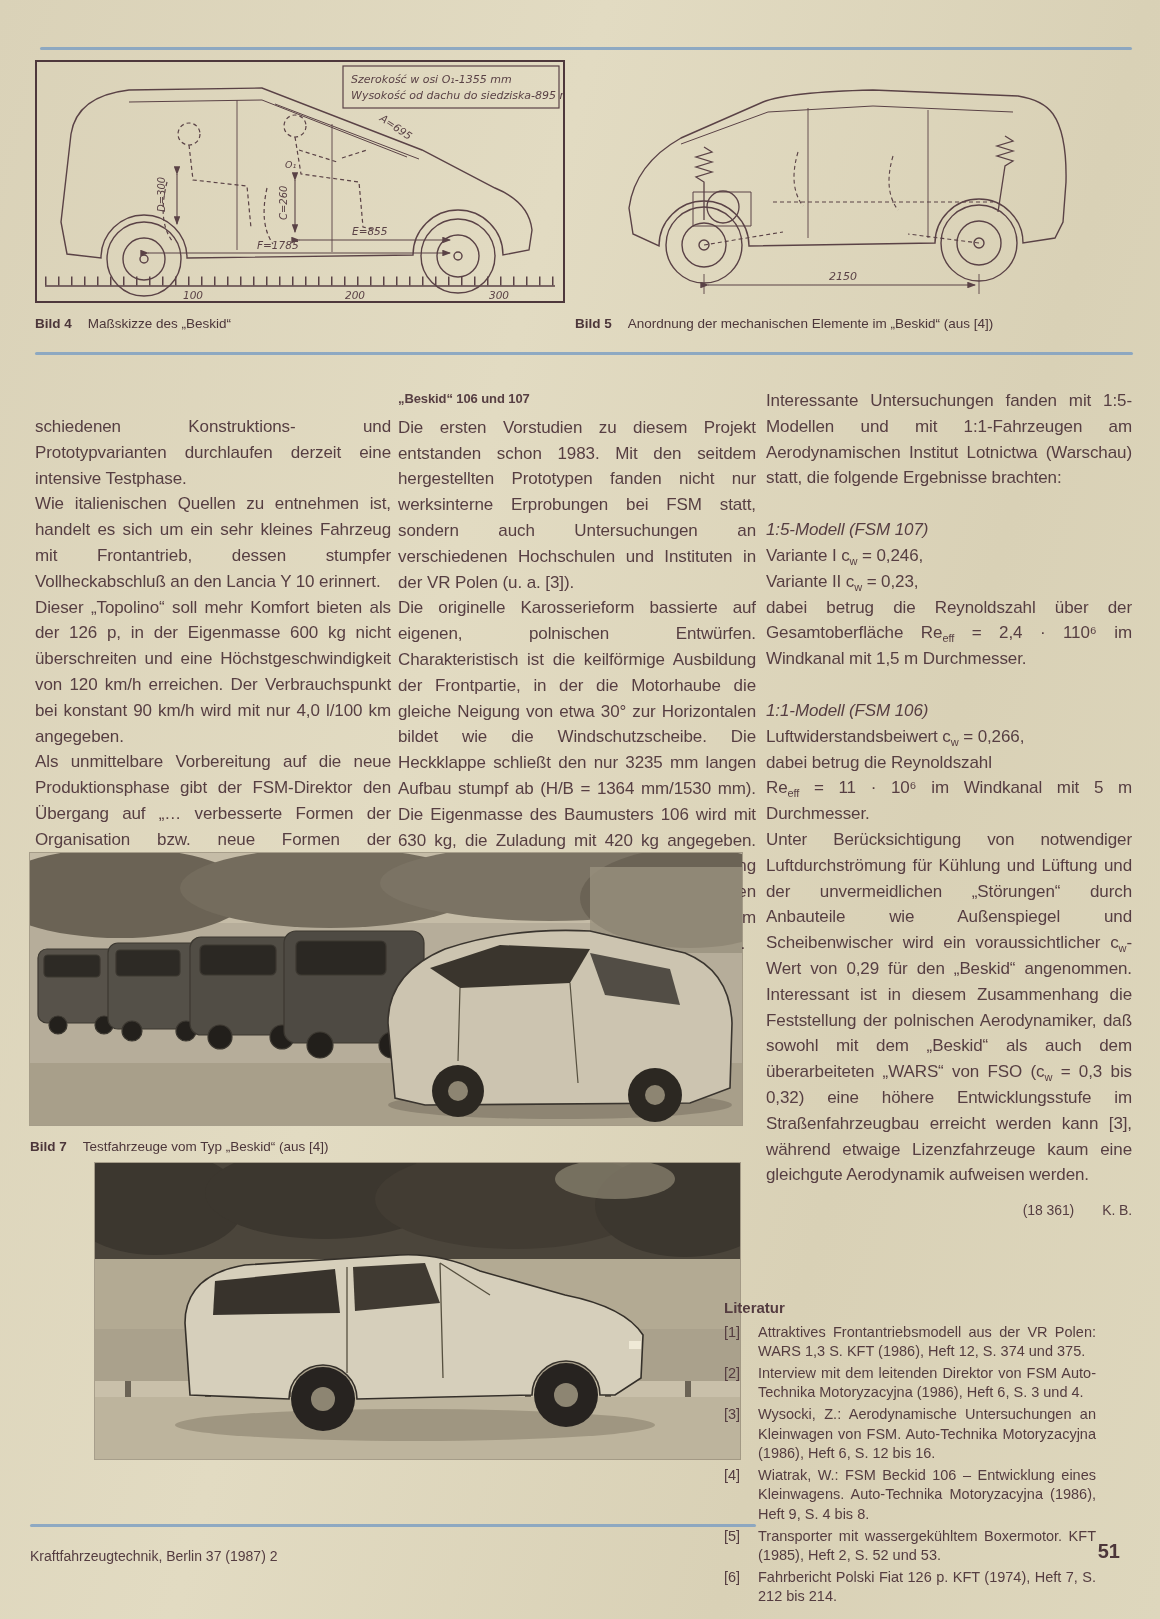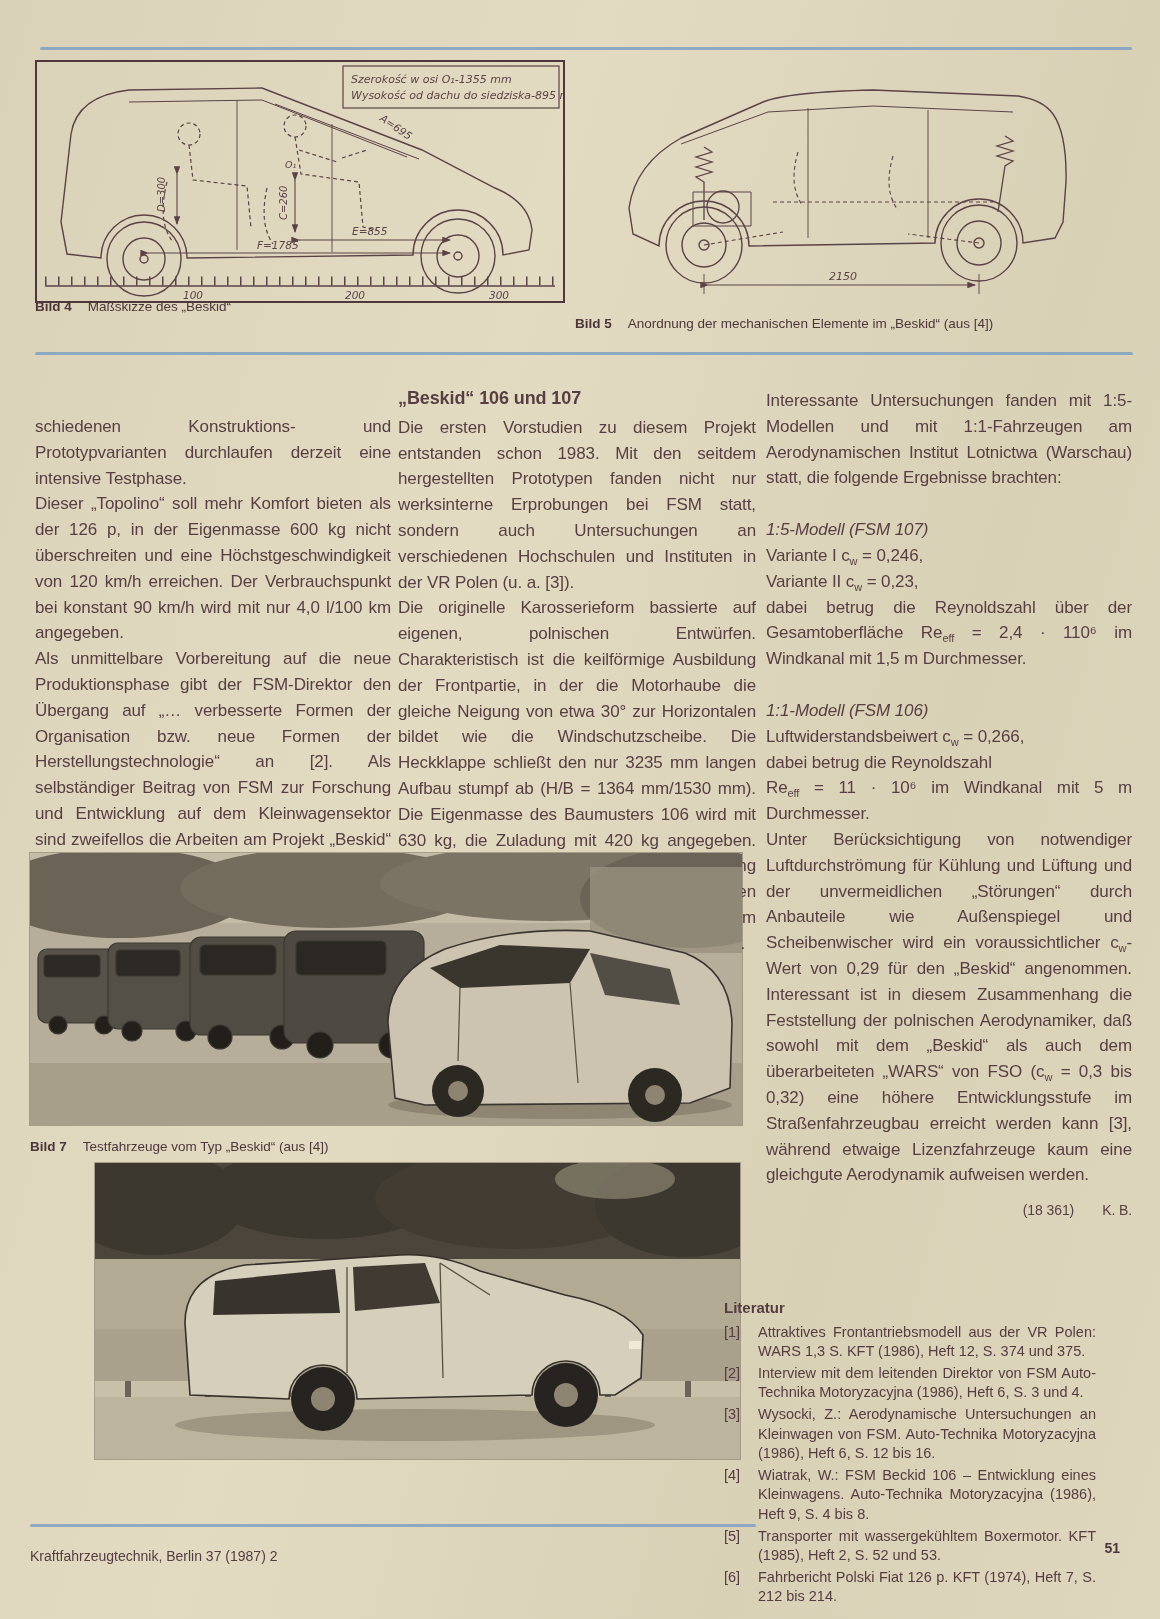--- a/index.html
+++ b/index.html
@@ -12,33 +12,33 @@
   .fig{position:absolute;}
   .fig4{left:35px;top:60px;width:530px;height:243px;border:2px solid #4e383c;box-sizing:border-box;}
   .fig5{left:573px;top:52px;width:562px;height:253px;}
   .photo{position:absolute;box-shadow:0 0 0 1px rgba(60,50,40,.35);}
   .photo6{left:30px;top:853px;width:712px;height:272px;}
   .photo7{left:95px;top:1163px;width:645px;height:296px;}
   .caption{position:absolute;font-size:13.5px;line-height:18px;color:#4c363a;}
   .caption b{font-weight:bold;margin-right:16px;white-space:nowrap;}
   .col{position:absolute;font-size:17px;line-height:25.8px;text-align:justify;letter-spacing:-0.1px;color:#563e42;}
   .col p{margin:0;}
-  .col .head{font-weight:bold;font-size:18px;text-align:left;margin-bottom:3px;}
+  .col .head{font-weight:bold;font-size:13px;text-align:left;margin-bottom:3px;}
   .col .ital{font-style:italic;text-align:left;margin-top:26px;}
   .col .plain{text-align:left;}
   .col sub{font-size:11px;line-height:0;}
   .sig{text-align:right;margin-top:10px !important;font-size:14px;}
   .sig span{margin-left:28px;}
   .lit{position:absolute;left:724px;top:1298px;width:372px;font-size:14.5px;line-height:19.6px;color:#543c40;}
   .lit .lit-head{font-weight:bold;font-size:15px;margin:0 0 5px 0;}
   .lit .item{display:flex;margin:0 0 2px 0;}
   .lit .num{flex:none;width:34px;}
   .lit .txt{flex:1;text-align:justify;}
   .footer-left{position:absolute;left:30px;top:1548px;font-size:14px;color:#543c40;}
-  .page-num{position:absolute;right:40px;top:1540px;font-size:14px;font-weight:bold;color:#4c363a;}
+  .page-num{position:absolute;right:40px;top:1540px;font-size:20px;font-weight:bold;color:#4c363a;}
   svg{display:block;}
   .draw text{font-family:"DejaVu Sans",sans-serif;fill:#5a4246;}
 </style>
 </head>
 <body>
 
 <div class="page">
 
   <div class="rule-blue" style="left:40px;top:47px;width:1092px;"></div>
 
@@ -123,31 +123,32 @@
         <path d="M200,150 H420"></path>
       </g>
       <g stroke="#5a4246" fill="none" stroke-width="1.1">
         <path d="M131,222 V242 M406,222 V242" stroke-width="0.9"></path>
         <path d="M135,233 H402" marker-start="url(#ar5)" marker-end="url(#ar5)"></path>
       </g>
       <text x="256" y="228" font-size="11" font-style="italic">2150</text>
     </svg>
   </div>
 
-  <div class="caption" style="left:35px;top:298px;">
+  <div class="caption" style="left:35px;top:315px;">
     <b>Bild 4</b><span>Maßskizze des „Beskid“</span>
   </div>
   <div class="caption" style="left:575px;top:315px;">
     <b>Bild 5</b><span>Anordnung der mechanischen Elemente im „Beskid“ (aus [4])</span>
   </div>
 
   <div class="rule-blue" style="left:35px;top:352px;width:1098px;"></div>
 
   <div class="col" style="left:35px;top:414px;width:356px;">
     <p>schiedenen Konstruktions- und Prototypvarianten durchlaufen derzeit eine intensive Testphase.</p>
+    <p>Wie italienischen Quellen zu entnehmen ist, handelt es sich um ein sehr kleines Fahrzeug mit Frontantrieb, dessen stumpfer Vollheckabschluß an den Lancia Y 10 erinnert.</p>
     <p>Dieser „Topolino“ soll mehr Komfort bieten als der 126 p, in der Eigenmasse 600 kg nicht überschreiten und eine Höchstgeschwindigkeit von 120 km/h erreichen. Der Verbrauchspunkt bei konstant 90 km/h wird mit nur 4,0 l/100 km angegeben.</p>
     <p>Als unmittelbare Vorbereitung auf die neue Produktionsphase gibt der FSM-Direktor den Übergang auf „… verbesserte Formen der Organisation bzw. neue Formen der Herstellungstechnologie“ an [2]. Als selbständiger Beitrag von FSM zur Forschung und Entwicklung auf dem Kleinwagensektor sind zweifellos die Arbeiten am Projekt „Beskid“ zu werten.</p>
   </div>
 
   <div class="col" style="left:398px;top:386px;width:358px;">
     <p class="head">„Beskid“ 106 und 107</p>
     <p>Die ersten Vorstudien zu diesem Projekt entstanden schon 1983. Mit den seitdem hergestellten Prototypen fanden nicht nur werksinterne Erprobungen bei FSM statt, sondern auch Untersuchungen an verschiedenen Hochschulen und Instituten in der VR Polen (u. a. [3]).</p>
     <p>Die originelle Karosserieform bassierte auf eigenen, polnischen Entwürfen. Charakteristisch ist die keilförmige Ausbildung der Frontpartie, in der die Motorhaube die gleiche Neigung von etwa 30° zur Horizontalen bildet wie die Windschutzscheibe. Die Heckklappe schließt den nur 3235 mm langen Aufbau stumpf ab (H/B = 1364 mm/1530 mm). Die Eigenmasse des Baumusters 106 wird mit 630 kg, die Zuladung mit 420 kg angegeben. Die Daten sind einer weiteren Veröffentlichung entnommen [4], in der das Modell „Beskid“ den Forschungsmodellen vom VW Student bis zum ECO 2000 von Citroën gegenübergestellt wird.</p>
   </div>
 

